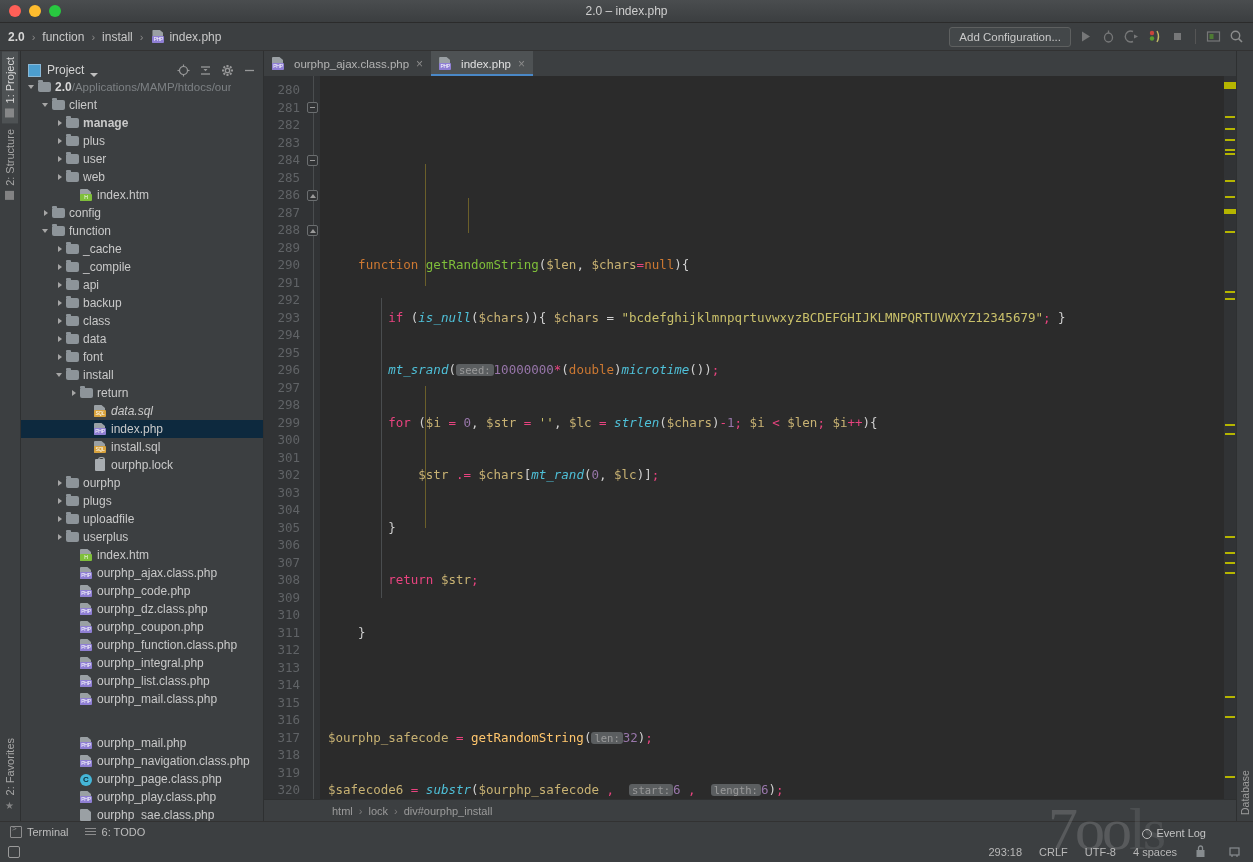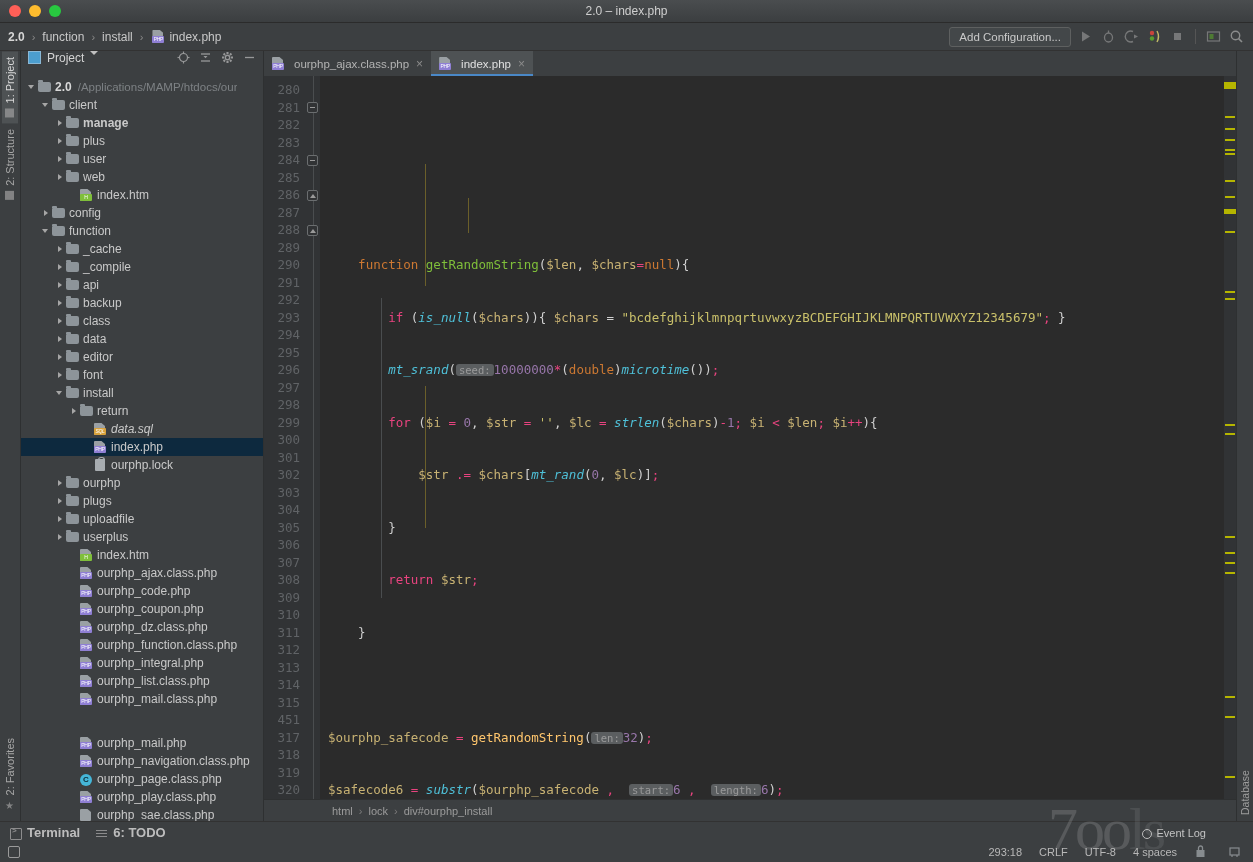--- a/index.html
+++ b/index.html
@@ -60,21 +60,21 @@
     display:flex; align-items:center; gap:5px;
   }
   .vtab.active { background:#4e5254; color:#d8d8d8; }
   .vtab.bottom { margin-top:auto; }
   .vtab-ic { width:9px; height:9px; background:#9a9a9a; opacity:.75; flex:none;
              transform:rotate(180deg); }
 
   
   .project { width:243px; background:#3c3f41; display:flex; flex-direction:column; flex:none;
              border-right:1px solid #2e3031; }
-  .proj-head { height:26px; display:flex; align-items:flex-start; padding:0 7px; gap:6px; flex:none; }
+  .proj-head { height:26px; display:flex; align-items:flex-end; padding:0 7px; gap:6px; flex:none; }
   .proj-title { font-size:12px; color:#d4d4d4; }
   .proj-ic-box { width:13px; height:13px; background:#4c9ecf; border:1px solid #8ab8d6; flex:none; }
   .caret-dn { width:0;height:0;border-left:4px solid transparent;border-right:4px solid transparent;
               border-top:4px solid #c0c0c0; }
   .proj-actions { margin-left:auto; display:flex; align-items:center; gap:9px; }
   .pa { width:13px; height:13px; opacity:.72; position:relative; }
 
   .tree { flex:1; overflow:hidden; padding-top:1px; font-size:12px; }
   .row { height:18px; display:flex; align-items:center; white-space:nowrap; padding-right:4px; }
   .row.sel { background:#0d293e; }
@@ -100,21 +100,21 @@
   .b-htm { background:#7fbf3a; }
   .cls-ic { position:absolute; left:0; top:1px; width:12px; height:12px; border-radius:50%;
             background:#45b6d8; color:#0c2b36; font-size:8px; line-height:12px;
             text-align:center; font-weight:bold; }
   .lock-ic { position:absolute; left:1px; top:0; width:10px; height:12px; background:#a8adb1;
              border-radius:1px; }
   .lock-ic::before { content:""; position:absolute; left:2.5px; top:-2px; width:5px; height:4px;
              border:1.5px solid #a8adb1; border-bottom:none; border-radius:3px 3px 0 0; }
   .lbl { color:#c9c9c9; }
   .lbl.b { font-weight:bold; color:#d8d8d8; }
-  .path { color:#7d8184; margin-left:6px; font-size:11.5px; overflow:hidden; }
+  .path { color:#7d8184; margin-left:0; font-size:11.5px; overflow:hidden; }
 
   
   .editor-wrap { flex:1; display:flex; flex-direction:column; min-width:0; background:#2b2b2b; }
   .tabbar { height:25px; background:#3c3f41; display:flex; align-items:stretch; flex:none; }
   .etab { display:flex; align-items:center; gap:5px; padding:0 8px; font-size:11.5px;
           color:#b4b4b4; position:relative; }
   .etab.active { background:#4e5254; color:#e0e0e0; }
   .etab.active::after { content:""; position:absolute; left:0; right:0; bottom:0; height:2px;
                         background:#4a88c7; }
   .etab .x { color:#8b8b8b; font-size:12px; margin-left:2px; }
@@ -167,21 +167,21 @@
 
   
   .ebread { height:22px; background:#3c3f41; border-top:1px solid #2e3031;
             display:flex; align-items:center; padding-left:68px; gap:0; flex:none;
             font-size:11px; color:#9b9b9b; }
   .ebread .s { color:#7b7b7b; margin:0 6px; }
 
   
   .bottombar { height:21px; background:#3c3f41; display:flex; align-items:center;
                gap:16px; padding-left:10px; flex:none; border-top:1px solid #323232; }
-  .bb { display:flex; align-items:flex-end; gap:5px; font-size:13px; color:#bdbdbd;font-weight:bold; }
+  .bb { display:flex; align-items:flex-start; gap:5px; font-size:11px; color:#bdbdbd; }
   .bb-ic { width:12px; height:12px; opacity:.8; position:relative; }
   .term-ic { border:1px solid #a0a0a0; border-radius:1px; }
   .term-ic::after { content:">"; position:absolute; left:1px; top:-3px; font-size:8px; color:#a0a0a0; }
   .todo-ic::before { content:""; position:absolute; left:0; top:2px; width:11px; height:1px;
                      background:#a0a0a0; box-shadow:0 3px 0 #a0a0a0, 0 6px 0 #a0a0a0; }
 
   
   .status { height:20px; background:#3c3f41; display:flex; align-items:center;
             padding:0 8px; flex:none; font-size:11px; color:#b4b4b4; position:relative; }
   .status .left-ic { width:12px; height:12px; border:1px solid #9a9a9a; border-radius:2px;
@@ -409,25 +409,20 @@
             <span class="lbl">class</span>
           </div>
           <div class="row" style="padding-left: 34px;">
             <span class="arrow c"></span>
             <span class="ficon folder"></span>
             <span class="lbl">data</span>
           </div>
           <div class="row" style="padding-left: 34px;">
             <span class="arrow c"></span>
             <span class="ficon folder"></span>
-            <span class="lbl">editor</span>
-          </div>
-          <div class="row" style="padding-left: 34px;">
-            <span class="arrow c"></span>
-            <span class="ficon folder"></span>
             <span class="lbl">font</span>
           </div>
           <div class="row" style="padding-left: 34px;">
             <span class="arrow o"></span>
             <span class="ficon folder"></span>
             <span class="lbl">install</span>
           </div>
           <div class="row" style="padding-left: 48px;">
             <span class="arrow c"></span>
             <span class="ficon folder"></span>
@@ -445,20 +440,28 @@
             <span class="arrow "></span>
             <span class="ficon">
               <span class="doc"></span>
               <span class="badge b-php">PHP</span>
             </span>
             <span class="lbl">index.php</span>
           </div>
           <div class="row" style="padding-left: 62px;">
             <span class="arrow "></span>
             <span class="ficon">
+              <span class="doc"></span>
+              <span class="badge b-sql">SQL</span>
+            </span>
+            <span class="lbl">install.sql</span>
+          </div>
+          <div class="row" style="padding-left: 62px;">
+            <span class="arrow "></span>
+            <span class="ficon">
               <span class="lock-ic"></span>
             </span>
             <span class="lbl">ourphp.lock</span>
           </div>
           <div class="row" style="padding-left: 34px;">
             <span class="arrow c"></span>
             <span class="ficon folder"></span>
             <span class="lbl">ourphp</span>
           </div>
           <div class="row" style="padding-left: 34px;">
@@ -499,29 +502,29 @@
               <span class="badge b-php">PHP</span>
             </span>
             <span class="lbl">ourphp_code.php</span>
           </div>
           <div class="row" style="padding-left: 48px;">
             <span class="arrow "></span>
             <span class="ficon">
               <span class="doc"></span>
               <span class="badge b-php">PHP</span>
             </span>
+            <span class="lbl">ourphp_dz.class.php</span>
+          </div>
+          <div class="row" style="padding-left: 48px;">
+            <span class="arrow "></span>
+            <span class="ficon">
+              <span class="doc"></span>
+              <span class="badge b-php">PHP</span>
+            </span>
             <span class="lbl">ourphp_coupon.php</span>
-          </div>
-          <div class="row" style="padding-left: 48px;">
-            <span class="arrow "></span>
-            <span class="ficon">
-              <span class="doc"></span>
-              <span class="badge b-php">PHP</span>
-            </span>
-            <span class="lbl">ourphp_dz.class.php</span>
           </div>
           <div class="row" style="padding-left: 48px;">
             <span class="arrow "></span>
             <span class="ficon">
               <span class="doc"></span>
               <span class="badge b-php">PHP</span>
             </span>
             <span class="lbl">ourphp_function.class.php</span>
           </div>
           <div class="row" style="padding-left: 48px;">
@@ -640,21 +643,21 @@
             <div>306</div>
             <div>307</div>
             <div>308</div>
             <div>309</div>
             <div>310</div>
             <div>311</div>
             <div>312</div>
             <div>313</div>
             <div>314</div>
             <div>315</div>
-            <div>451</div>
+            <div>316</div>
             <div>317</div>
             <div>318</div>
             <div>319</div>
             <div>320</div>
             <div>321</div>
           </div>
         <div class="foldcol">
           <div class="foldline"></div>
           <div class="fold" style="margin-top:0"></div>
           <div class="fold">

